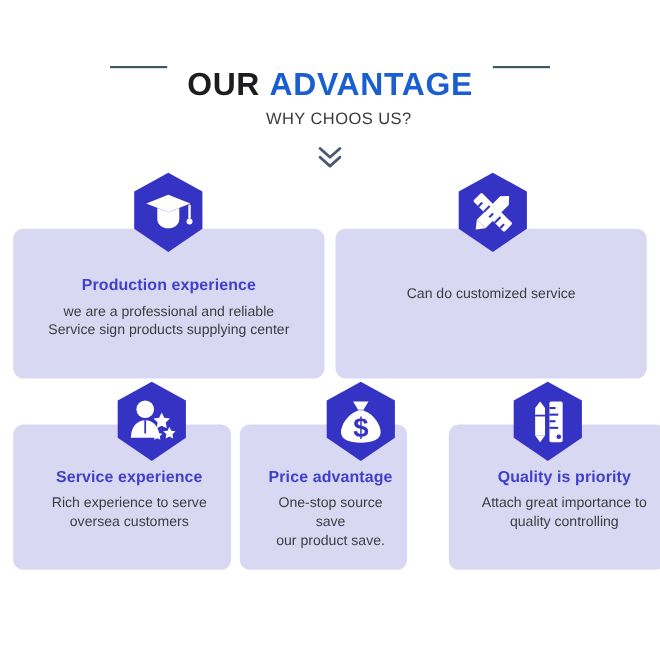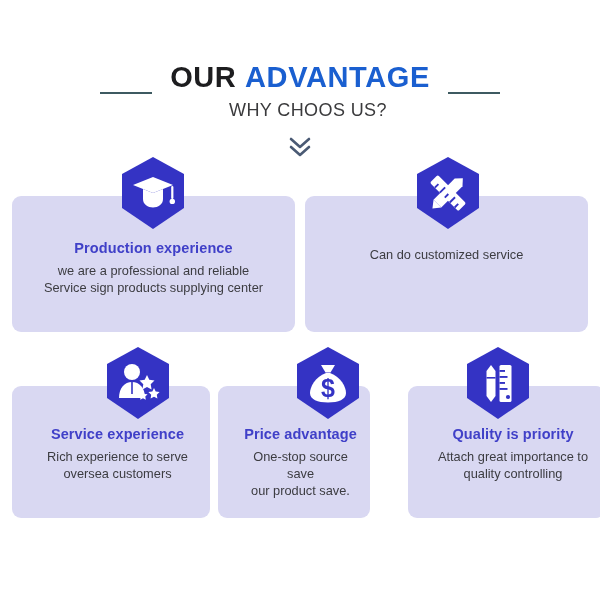--- a/index.html
+++ b/index.html
@@ -18,21 +18,21 @@
   
   .header {
     position: absolute;
     top: 60px;
     left: 0;
     width: 600px;
     text-align: center;
   }
   .title-row {
     display: flex;
-    align-items: flex-end;
+    align-items: flex-start;
     justify-content: center;
     gap: 18px;
     height: 34px;
   }
   .rule {
     width: 52px;
     height: 2px;
     background: #3d5a61;
     flex: 0 0 auto;
   }
@@ -41,21 +41,21 @@
     font-weight: bold;
     letter-spacing: 0.6px;
     white-space: nowrap;
     line-height: 34px;
   }
   .title .t-dark { color: #1d1d1f; }
   .title .t-blue { color: #1a5fd0; }
 
   .subtitle {
     margin-top: 6px;
-    font-size: 18px;
+    font-size: 15px;
     color: #3a3a3c;
     letter-spacing: 0.4px;
     margin-left: 16px;
   }
 
   .chevrons {
     margin-top: 13px;
     display: flex;
     justify-content: center;
   }
@@ -86,21 +86,21 @@
   
   .hex {
     position: absolute;
     width: 66px;
     height: 74px;
     z-index: 5;
   }
   .hex svg { display: block; }
 
   
-  .row1-card { top: 196px; height: 136px; }
+  .row1-card { top: 208px; height: 136px; }
   .c1 { left: 12px;  width: 283px; }
   .c2 { left: 305px; width: 283px; }
 
   
   .row2-card { top: 386px; height: 132px; padding-left: 13px; }
   .c3 { left: 12px;  width: 198px; }
   .c4 { left: 218px; width: 152px; }
   .c5 { left: 408px; width: 197px; }
 
   .row1-body { padding-top: 44px; }

